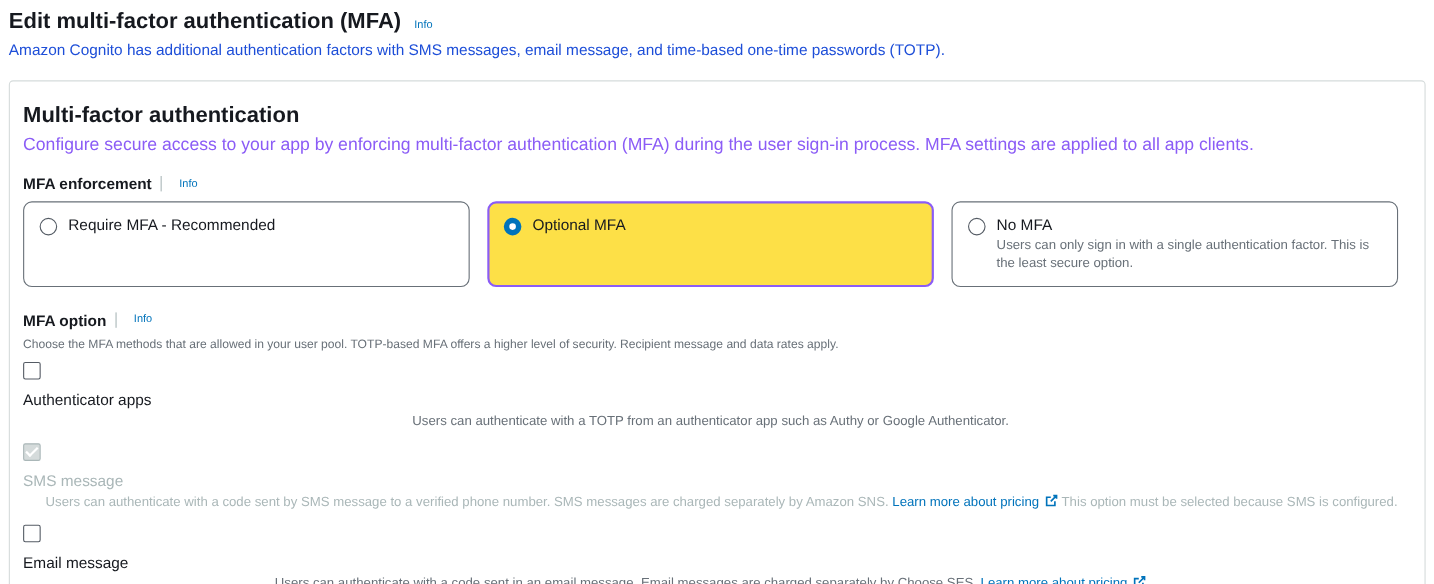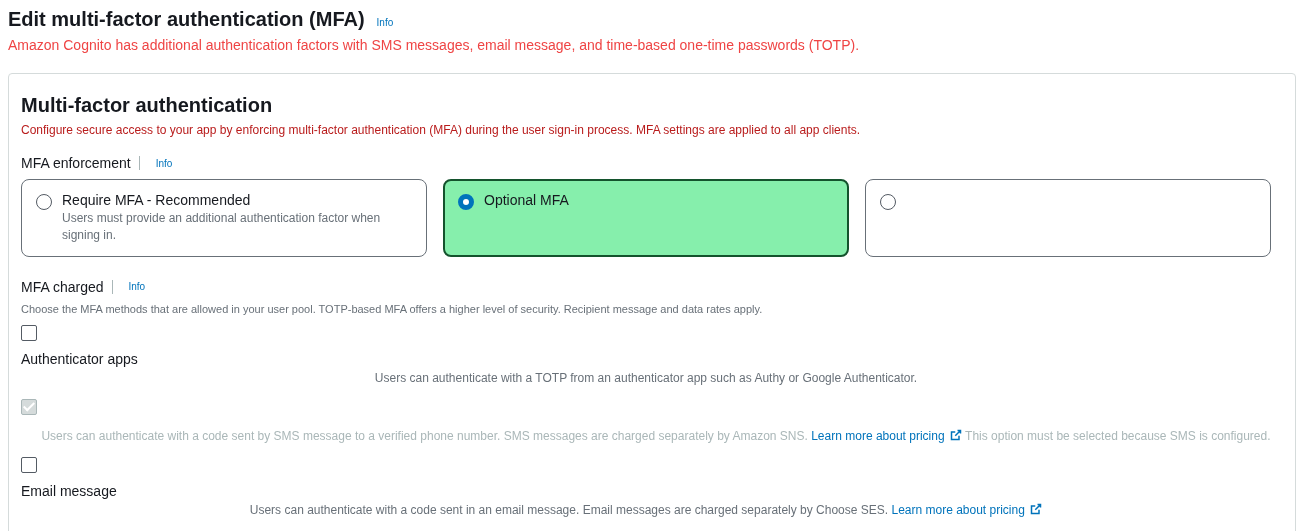--- a/index.html
+++ b/index.html
@@ -26,49 +26,49 @@
     }
     .info-link {
       color: #0073bb;
       font-size: 10px;
       font-weight: 400;
       margin-left: 8px;
       cursor: pointer;
     }
     .page-description {
       font-size: 14px;
-      color: #ef4444;
+      color: #1d4ed8;
       margin-top: 6px;
     }
     .panel {
       border: 1px solid #d5dbdb;
       border-radius: 4px;
       padding: 20px 24px 24px 12px;
       background: #fff;
     }
     .panel-title {
       font-size: 20px;
       font-weight: 700;
       color: #16191f;
     }
     .panel-description {
-      font-size: 12px;
-      color: #b91c1c;
+      font-size: 16px;
+      color: #8b5cf6;
       margin-top: 6px;
       margin-bottom: 18px;
     }
     .section-label-row {
       display: flex;
       align-items: center;
       gap: 8px;
       margin-bottom: 8px;
     }
     .section-label {
       font-size: 14px;
-      font-weight: 400;
+      font-weight: 700;
       color: #16191f;
     }
     .divider-v {
       width: 1px;
       height: 14px;
       background: #aab7b8;
     }
     .tile-row {
       display: flex;
       gap: 16px;
@@ -78,22 +78,22 @@
       flex: 1;
       border: 1px solid #687078;
       border-radius: 8px;
       padding: 12px 14px;
       display: flex;
       gap: 10px;
       cursor: pointer;
       background: #fff;
     }
     .tile.selected {
-      border: 2px solid #14532d;
-      background: #86efac;
+      border: 2px solid #8b5cf6;
+      background: #fde047;
       padding: 11px 13px;
     }
     .radio {
       width: 16px;
       height: 16px;
       border: 1px solid #545b64;
       border-radius: 50%;
       flex-shrink: 0;
       margin-top: 2px;
       position: relative;
@@ -230,52 +230,56 @@
     <span class="section-label">MFA enforcement</span>
     <span class="divider-v"></span>
     <span class="info-link">Info</span>
   </div>
 
   <div class="tile-row">
     <div class="tile">
       <div class="radio"></div>
       <div class="tile-content">
         <div class="tile-title">Require MFA - Recommended</div>
-        <div class="tile-desc">Users must provide an additional authentication factor when signing in.</div>
       </div>
     </div>
     <div class="tile selected">
       <div class="radio"></div>
       <div class="tile-content">
         <div class="tile-title">Optional MFA</div>
       </div>
     </div>
     <div class="tile">
       <div class="radio"></div>
+      <div class="tile-content">
+        <div class="tile-title">No MFA</div>
+        <div class="tile-desc">Users can only sign in with a single authentication factor. This is the least secure option.</div>
+      </div>
     </div>
   </div>
 
   <div class="section-label-row">
-    <span class="section-label">MFA charged</span>
+    <span class="section-label">MFA option</span>
     <span class="divider-v"></span>
     <span class="info-link">Info</span>
   </div>
   <p class="methods-desc">Choose the MFA methods that are allowed in your user pool. TOTP-based MFA offers a higher level of security. Recipient message and data rates apply.</p>
 
   <div class="checkbox-row">
     <div class="checkbox"></div>
     <div class="checkbox-content">
       <div class="checkbox-title">Authenticator apps</div>
       <div class="checkbox-desc">Users can authenticate with a TOTP from an authenticator app such as Authy or Google Authenticator.</div>
     </div>
   </div>
 
   <div class="checkbox-row disabled">
     <div class="checkbox checked-disabled"></div>
     <div class="checkbox-content">
+      <div class="checkbox-title">SMS message</div>
       <div class="checkbox-desc">
         <span>Users can authenticate with a code sent by SMS message to a verified phone number. SMS messages are charged separately by Amazon SNS. </span><span class="link"><span>Learn more about pricing </span><svg class="external-icon" viewBox="0 0 16 16" fill="none" stroke="#0073bb" stroke-width="2">
               <path d="M10 2h4v4M14 2l-7 7M12 9v5H2V4h5"></path>
             </svg></span><span> This option must be selected because SMS is configured.</span>
       </div>
     </div>
   </div>
 
   <div class="checkbox-row">
     <div class="checkbox"></div>

